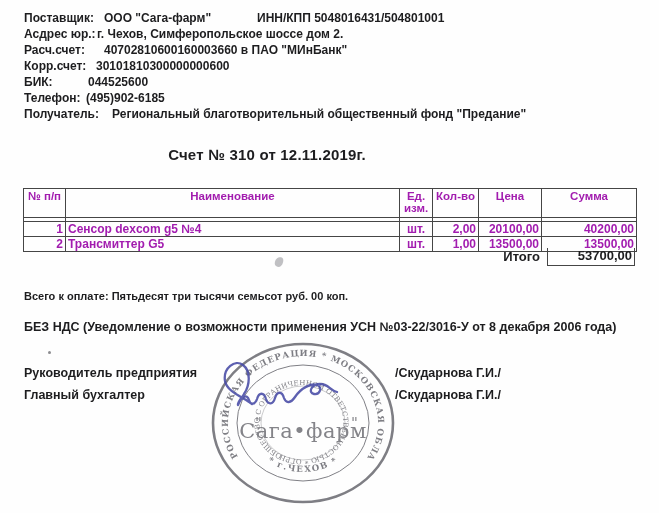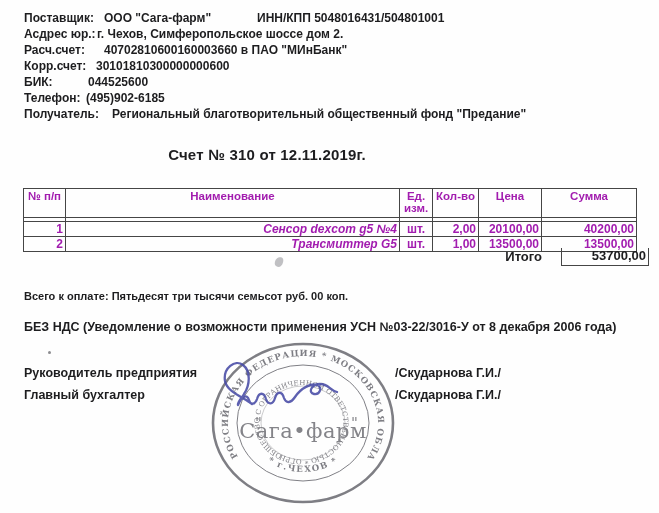--- a/index.html
+++ b/index.html
@@ -18,24 +18,24 @@
   .title{position:absolute;top:146px;left:0;width:534px;text-align:center;
     font-size:15px;font-weight:700;letter-spacing:.2px;}
   
   table.inv{position:absolute;left:23px;top:188px;width:614px;border-collapse:collapse;
     table-layout:fixed;font-size:12px;font-weight:700;color:#a21caf;}
   table.inv td{border:1px solid #454545;padding:0 2px;overflow:hidden;}
   tr.hdr td{height:27px;vertical-align:top;text-align:center;padding-top:1px;font-size:11.5px;}
   tr.gap td{height:3px;padding:0;font-size:0;line-height:0;}
   tr.row td{height:14px;line-height:14px;}
   td.c-num{text-align:right;padding-right:3px;}
-  td.c-name{text-align:right;padding-left:4px;font-style:italic;}
+  td.c-name{text-align:left;padding-left:4px;}
   td.c-unit{text-align:center;}
   td.c-qty,td.c-price,td.c-sum{text-align:right;padding-right:4px;}
-  .total-row{position:absolute;left:35px;top:248px;width:614px;height:18px;display:flex;gap:12px;}
+  .total-row{position:absolute;left:21px;top:248px;width:614px;height:18px;display:flex;}
   .total-label{flex:1;text-align:right;font-size:13px;font-weight:700;line-height:18px;padding-right:7px;}
   .total-cell{width:84px;border:1px solid #454545;border-top:none;text-align:right;
     font-size:13px;font-weight:700;line-height:16px;padding-right:2px;}
   
   .payline{position:absolute;left:24px;top:290px;font-size:11px;font-weight:700;white-space:nowrap;}
   .vatline{position:absolute;left:24px;top:320px;font-size:12.5px;font-weight:700;white-space:nowrap;}
   .sigrow-label{position:absolute;left:24px;font-size:12.5px;font-weight:700;white-space:nowrap;}
   .sigrow-name{position:absolute;left:395px;font-size:12.5px;font-weight:700;white-space:nowrap;}
   .y-director{top:366px}.y-accountant{top:388px}
   

